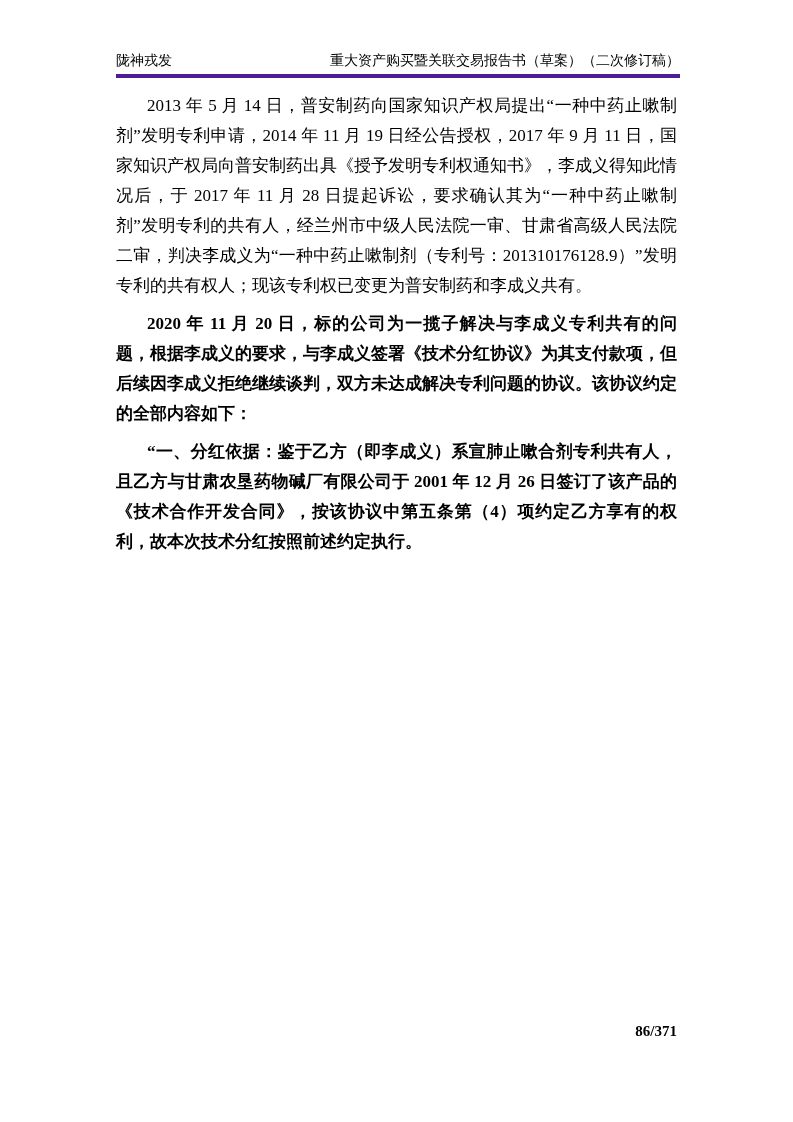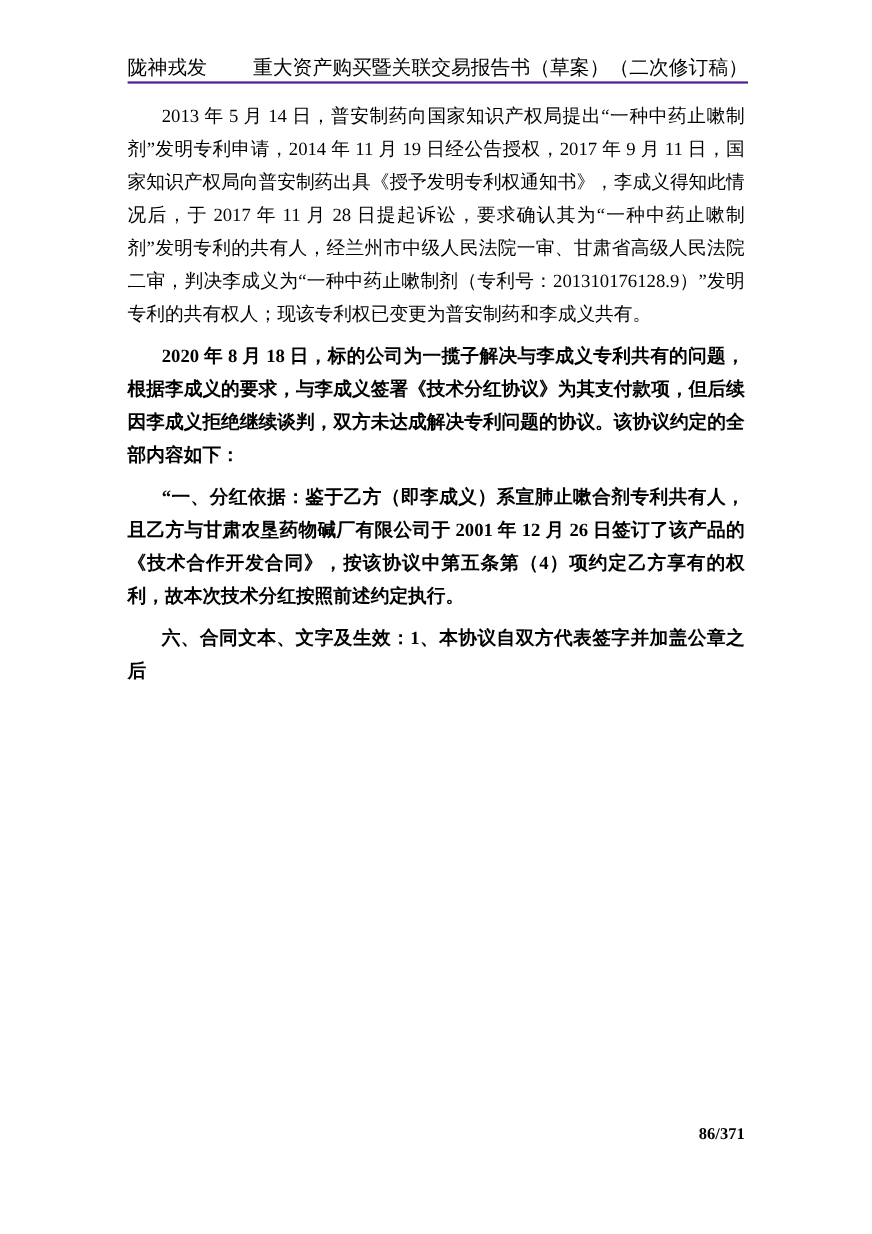--- a/index.html
+++ b/index.html
@@ -17,24 +17,24 @@
   }
   .doc-header {
     position: absolute;
     left: 116px;
     right: 113px;
     top: 52px;
     display: flex;
     justify-content: space-between;
     align-items: flex-end;
     font-family: "Liberation Serif", "DejaVu Serif", serif;
-    font-size: 18px;
+    font-size: 14px;
     line-height: 18px;
     padding-bottom: 4px;
-    border-bottom: 2px solid #4c1d95;
+    border-bottom: 4px solid #4c1d95;
   }
   .doc-header .hdr-left { white-space: nowrap; }
   .doc-header .hdr-right { white-space: nowrap; }
   .doc-body {
     position: absolute;
     left: 116px;
     right: 116px;
     top: 91px;
   }
   p.para {
@@ -64,22 +64,21 @@
 
 <div class="page">
 
   <header class="doc-header">
     <span class="hdr-left">陇神戎发</span>
     <span class="hdr-right">重大资产购买暨关联交易报告书（草案）（二次修订稿）</span>
   </header>
 
   <main class="doc-body" id="doc-body">
       <p class="para song">2013 年 5 月 14 日，普安制药向国家知识产权局提出“一种中药止嗽制剂”发明专利申请，2014 年 11 月 19 日经公告授权，2017 年 9 月 11 日，国家知识产权局向普安制药出具《授予发明专利权通知书》，李成义得知此情况后，于 2017 年 11 月 28 日提起诉讼，要求确认其为“一种中药止嗽制剂”发明专利的共有人，经兰州市中级人民法院一审、甘肃省高级人民法院二审，判决李成义为“一种中药止嗽制剂（专利号：201310176128.9）”发明专利的共有权人；现该专利权已变更为普安制药和李成义共有。</p>
-      <p class="para kai">2020 年 8 月 18 日，标的公司为一揽子解决与李成义专利共有的问题，根据李成义的要求，与李成义签署《技术分红协议》为其支付款项，但后续因李成义拒绝继续谈判，双方未达成解决专利问题的协议。该协议约定的全部内容如下：</p>
+      <p class="para kai">2020 年 11 月 20 日，标的公司为一揽子解决与李成义专利共有的问题，根据李成义的要求，与李成义签署《技术分红协议》为其支付款项，但后续因李成义拒绝继续谈判，双方未达成解决专利问题的协议。该协议约定的全部内容如下：</p>
       <p class="para kai">“一、分红依据：鉴于乙方（即李成义）系宣肺止嗽合剂专利共有人，且乙方与甘肃农垦药物碱厂有限公司于 2001 年 12 月 26 日签订了该产品的《技术合作开发合同》，按该协议中第五条第（4）项约定乙方享有的权利，故本次技术分红按照前述约定执行。</p>
-      <p class="para kai">六、合同文本、文字及生效：1、本协议自双方代表签字并加盖公章之后</p>
     </main>
 
   <footer class="doc-footer">
     <span>86/371</span>
   </footer>
 
 </div>
 
 </body></html>

